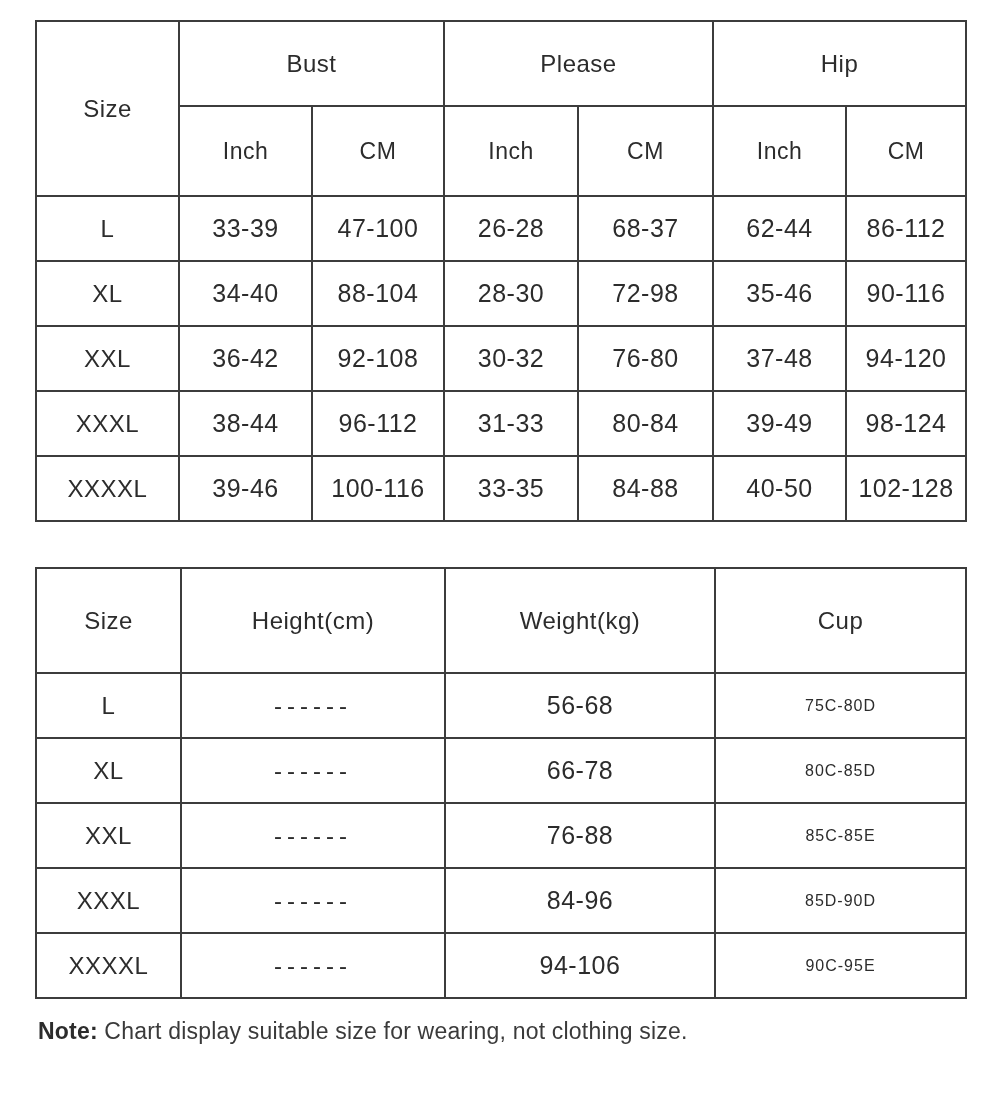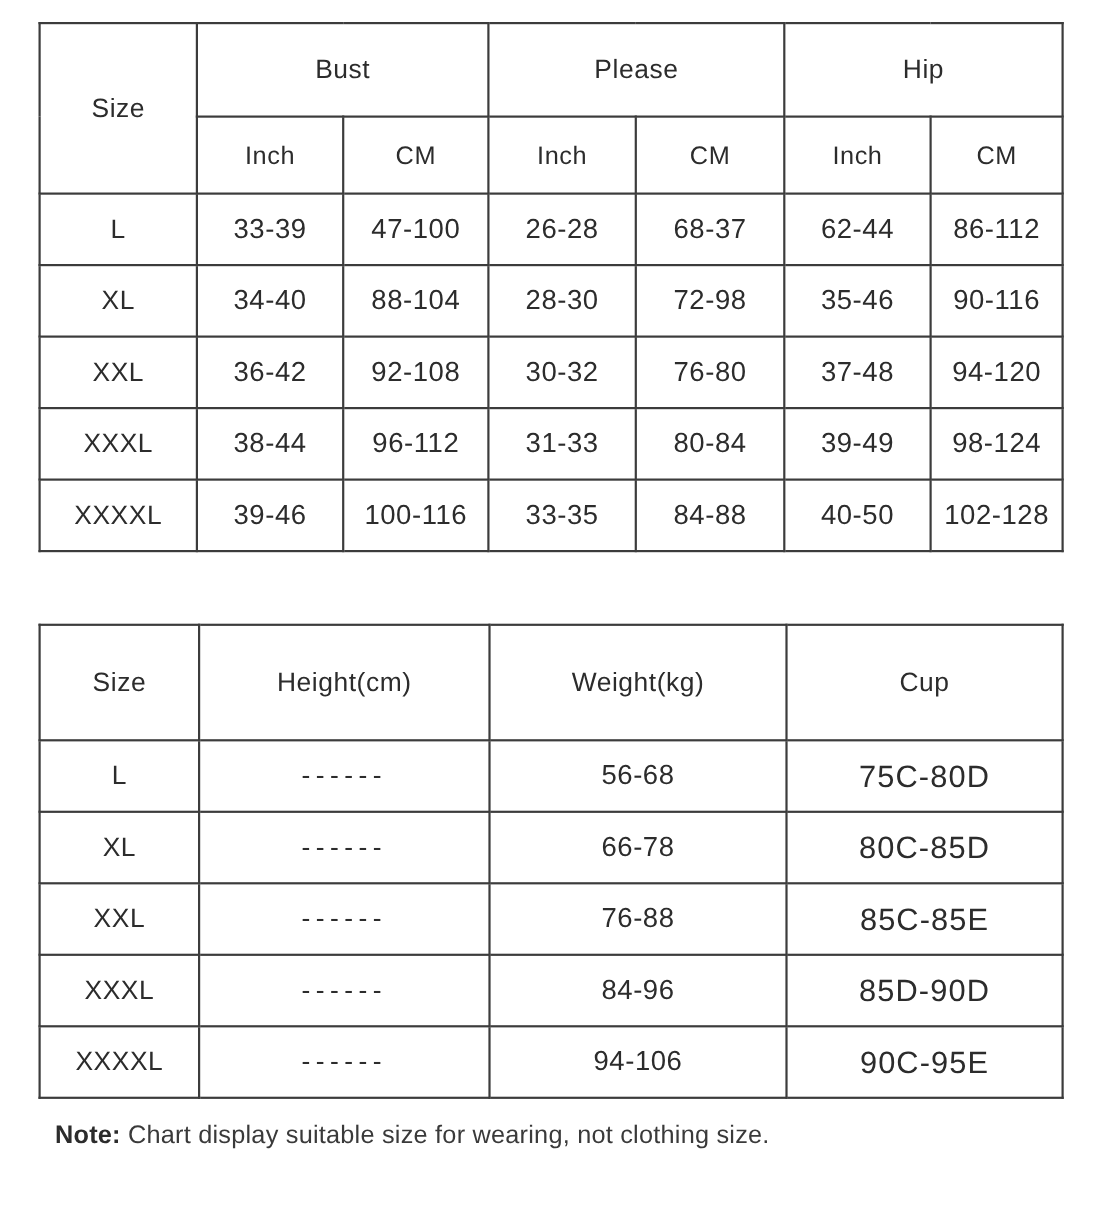--- a/index.html
+++ b/index.html
@@ -19,37 +19,37 @@
     font-size: 25px;
     color: #2c2c2c;
     letter-spacing: 0.5px;
     overflow: hidden;
     white-space: nowrap;
   }
 
   
   .t1 { position: absolute; left: 35px; top: 20px; width: 930px; }
   .t1 .group-row td { height: 85px; font-size: 24px; }
-  .t1 .unit-row td  { height: 70px; font-size: 23px; }
+  .t1 .unit-row td  { height: 90px; font-size: 23px; }
   .t1 .data-row td  { height: 65px; }
   .t1 .size-head    { font-size: 24px; }
   .t1 .size-cell    { font-size: 24px; }
 
   
   .t2 { position: absolute; left: 35px; top: 567px; width: 930px; }
   .t2 .head-row td { height: 105px; font-size: 24px; }
   .t2 .data-row td { height: 65px; }
   .t2 .size-cell   { font-size: 24px; }
   .t2 .dash-cell   { letter-spacing: 5px; font-size: 24px; }
-  .t2 .cup-cell    { font-size: 28px; letter-spacing: 1px; }
+  .t2 .cup-cell    { font-size: 16px; letter-spacing: 1px; }
 
   
   .note { position: absolute; left: 38px; top: 1012px; width: 940px; }
   .note p { font-size: 23px; line-height: 38px; color: #3a3a3a; letter-spacing: 0.2px; }
-  .note .note-label { font-weight: bold; color: #2c2c2c; margin-left: 12px; }
+  .note .note-label { font-weight: bold; color: #2c2c2c; }
 </style>
 </head>
 <body>
 
 <div class="page">
 
   <table class="t1">
     <colgroup>
       <col style="width:143px">
         <col style="width:133px">

